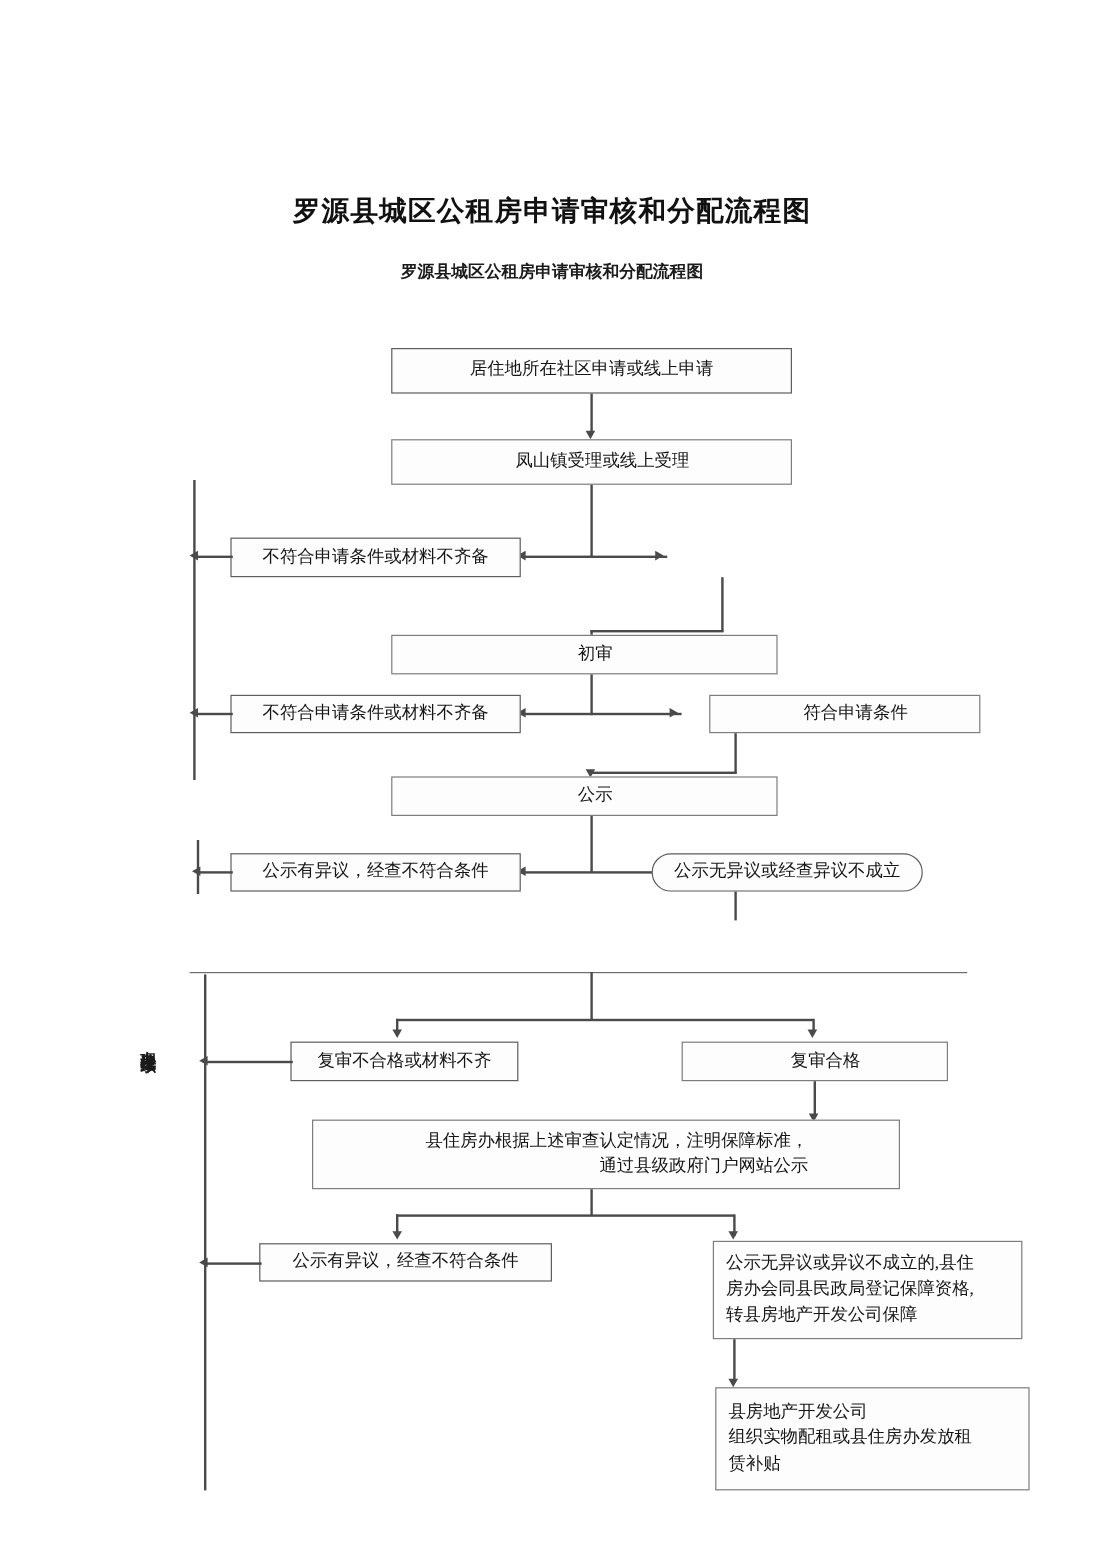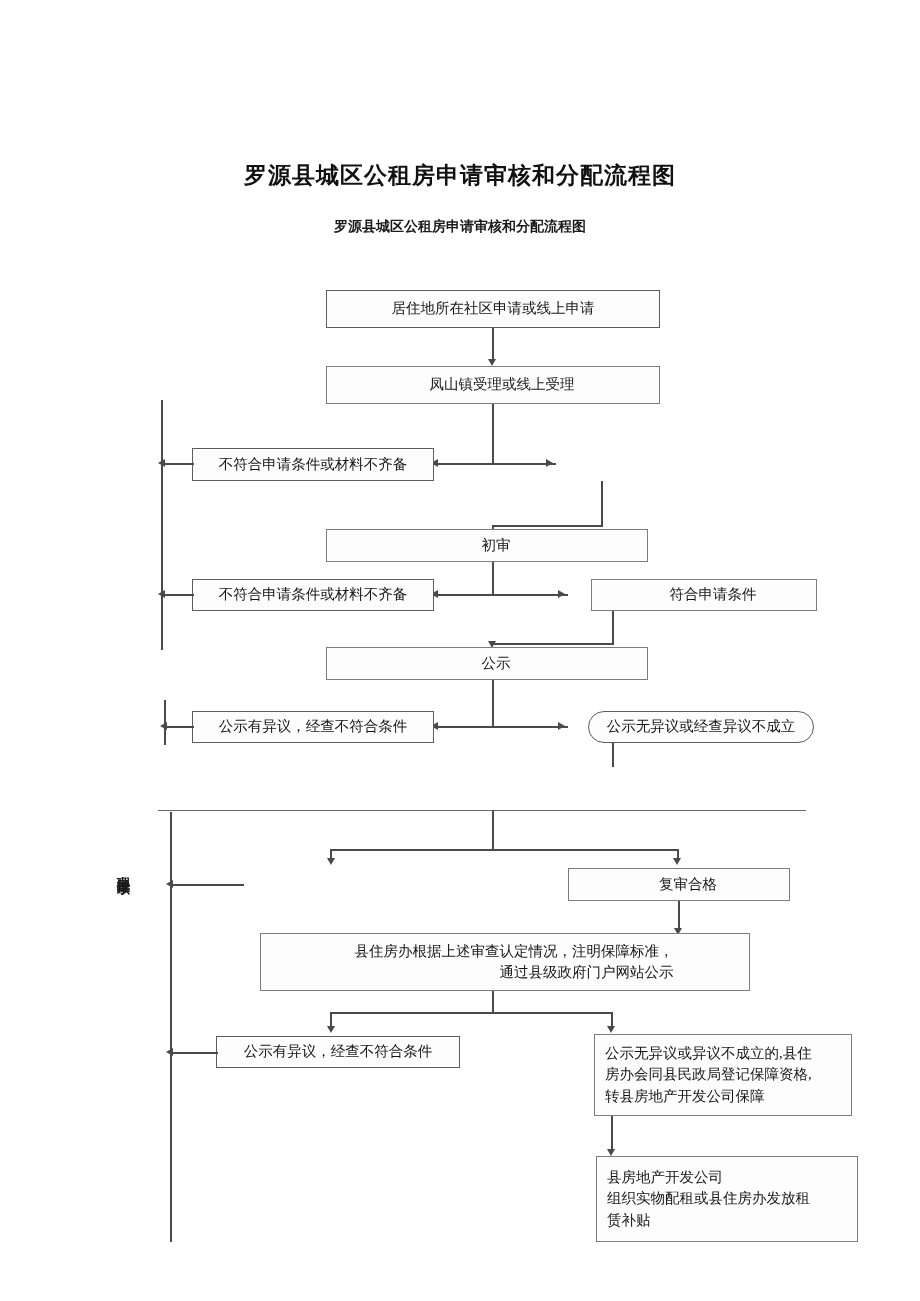--- a/index.html
+++ b/index.html
@@ -199,40 +199,43 @@
 
   <div class="ln v" style="left:492px; top:680px; height:47px;"></div>
   <div class="ln h" style="left:434px; top:726px; width:134px;"></div>
   <div class="arrow left" style="left:431px; top:722px;"></div>
   <div class="arrow right" style="left:558px; top:722px;"></div>
 
   <div class="node" style="left:192px; top:711px; width:242px; height:32px;">
     <span class="txt">公示有异议，经查不符合条件</span>
   </div>
 
-  <div class="node" style="left:588px; top:711px; width:226px; height:32px;border-radius:16px;">
+  <div class="node" style="left:543px; top:711px; width:226px; height:32px;border-radius:16px;">
     <span class="txt">公示无异议或经查异议不成立</span>
   </div>
 
   <div class="ln h" style="left:166px; top:726px; width:28px;"></div>
   <div class="arrow left" style="left:160px; top:722px;"></div>
   <div class="ln v" style="left:164px; top:700px; height:45px;"></div>
 
   <div class="ln v" style="left:612px; top:743px; height:24px;"></div>
 
 
   <div id="section2-rule"></div>
 
   <div class="ln v" style="left:492px; top:810px; height:40px;"></div>
   <div class="ln h" style="left:330px; top:849px; width:348px;"></div>
   <div class="ln v" style="left:330px; top:849px; height:12px;"></div>
   <div class="ln v" style="left:677px; top:849px; height:12px;"></div>
   <div class="arrow down" style="left:327px; top:858px;"></div>
   <div class="arrow down" style="left:673px; top:858px;"></div>
 
+  <div class="node" style="left:242px; top:868px; width:190px; height:33px;">
+    <span class="txt">复审不合格或材料不齐</span>
+  </div>
 
   <div class="node soft" style="left:568px; top:868px; width:222px; height:33px;">
     <span class="txt">复审合格</span>
   </div>
 
   <div class="ln h" style="left:172px; top:884px; width:72px;"></div>
   <div class="arrow left" style="left:166px; top:880px;"></div>
 
   <div class="ln v" style="left:170px; top:812px; height:430px;"></div>
 

